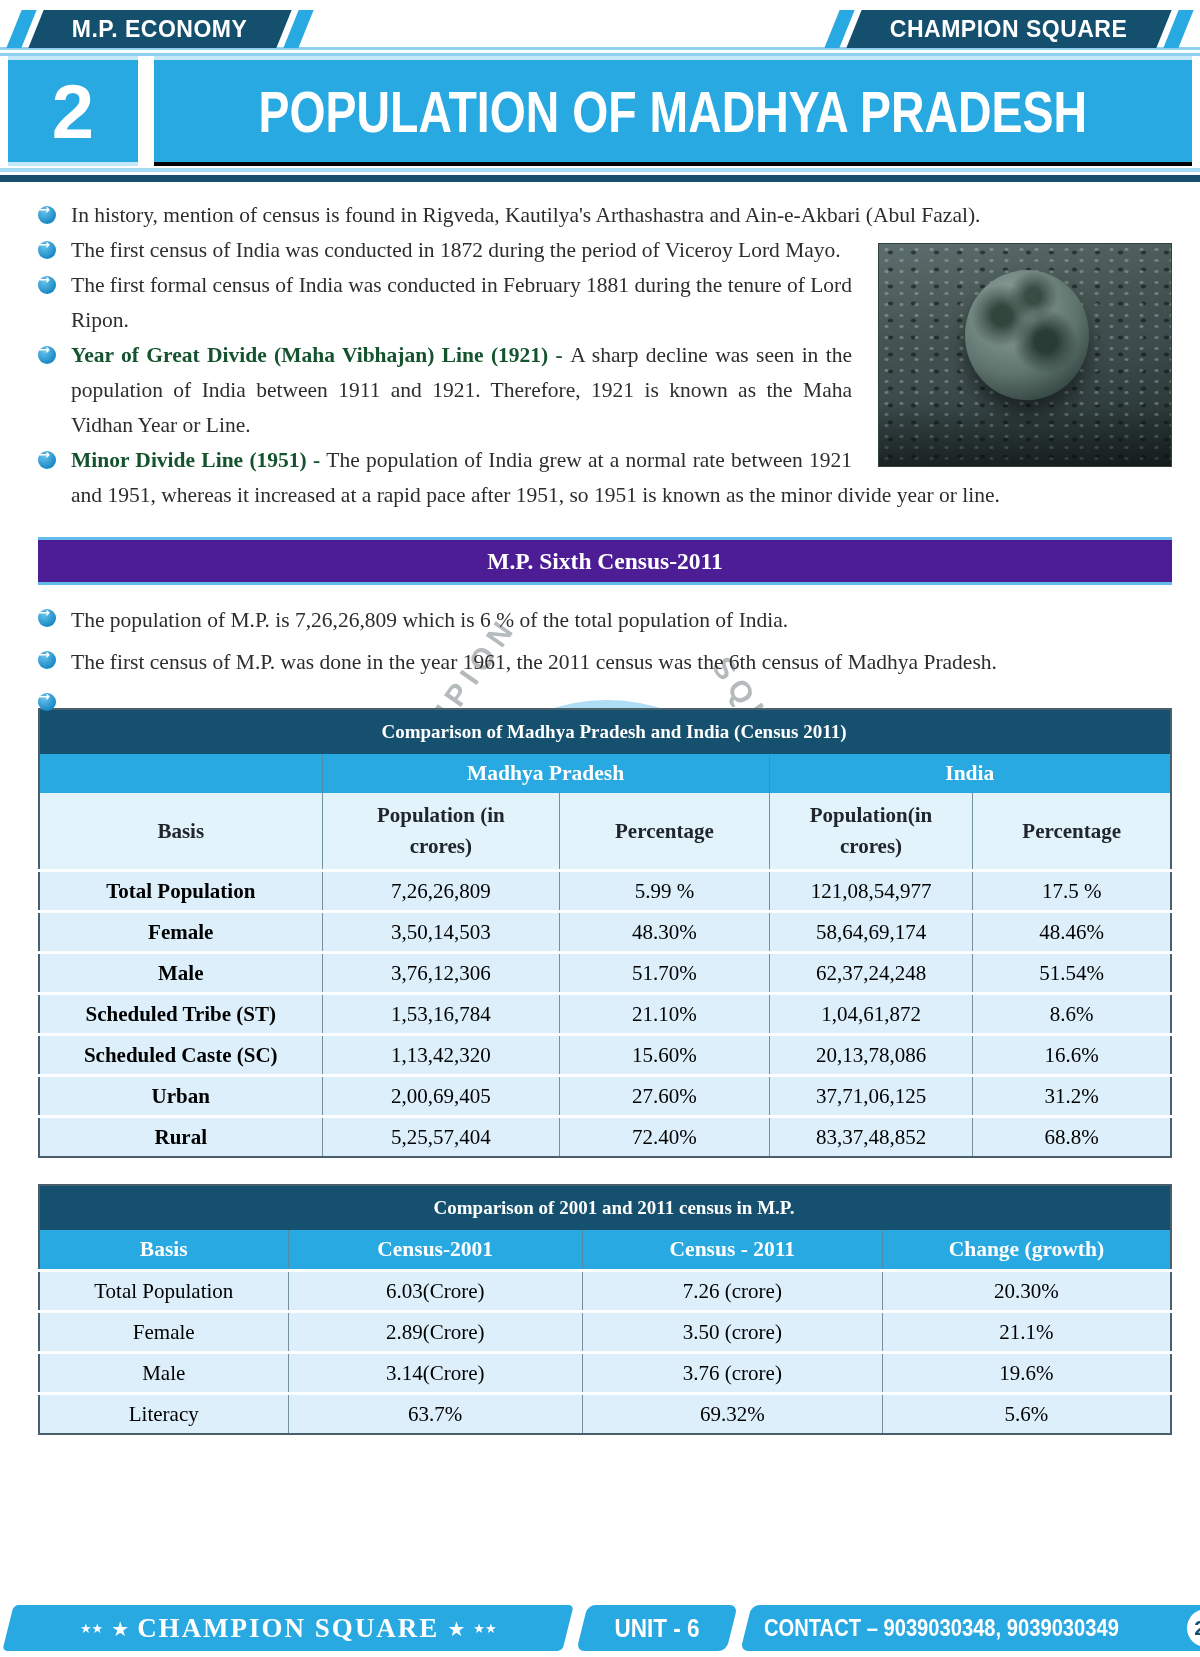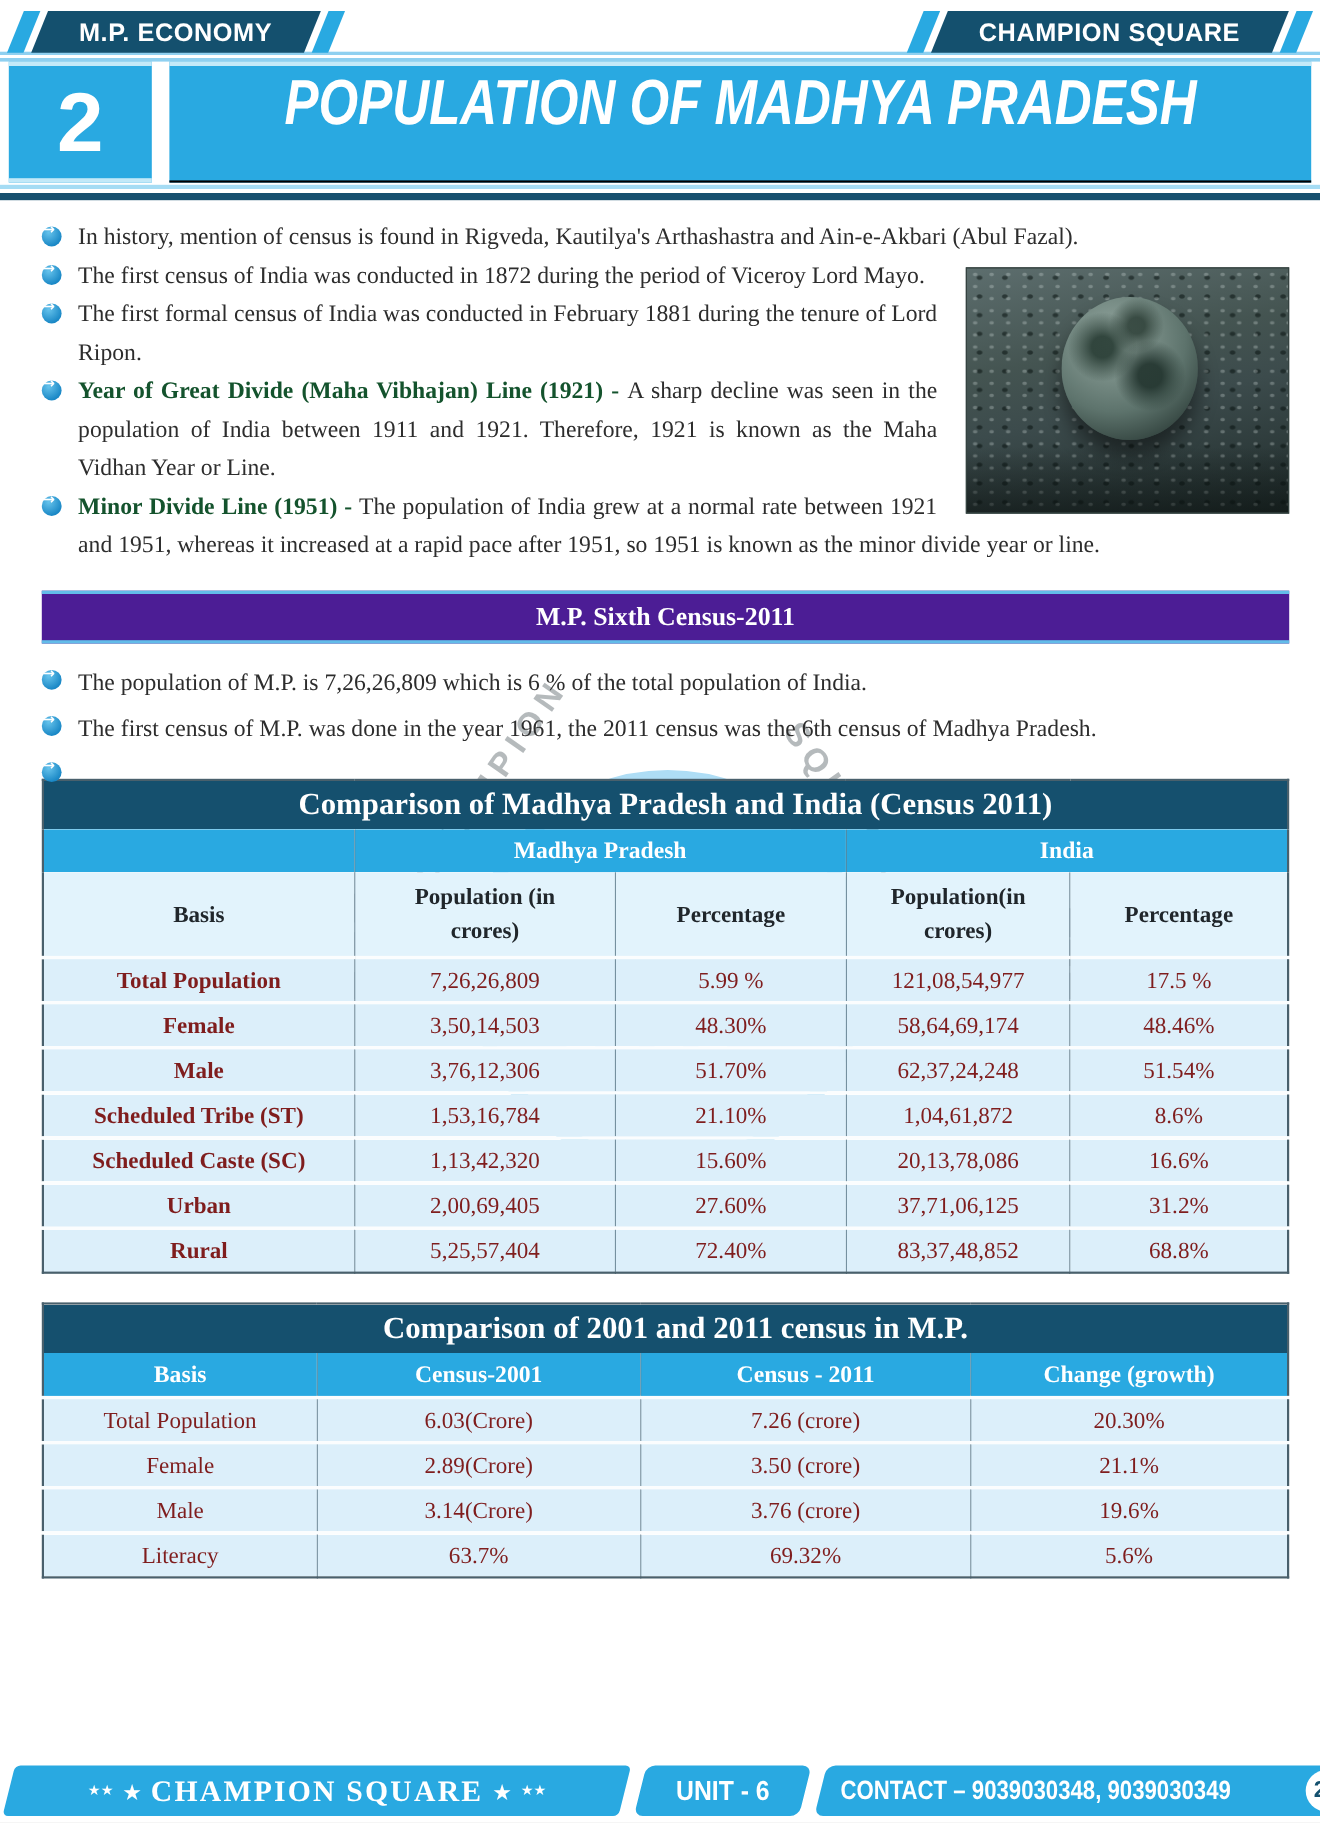--- a/index.html
+++ b/index.html
@@ -16,22 +16,22 @@
   .badge .plate span{transform:skewX(22deg);color:#fff;font-family:"Liberation Sans",sans-serif;
                 font-weight:700;font-size:23px;letter-spacing:.5px;white-space:nowrap;}
 
   
   .rule-top{position:absolute;top:47px;left:0;right:0;height:9px;
       background:linear-gradient(#8FD0F0 0 3px,#fff 3px 6px,#8FD0F0 6px 9px);z-index:1;}
   .banner{position:absolute;top:56px;left:8px;right:8px;height:110px;display:flex;z-index:2;}
   .chapter{width:130px;margin-right:16px;background:#29A9E1;border-top:4px solid #C3E9F8;
       border-bottom:4px solid #C3E9F8;color:#fff;display:flex;align-items:center;justify-content:center;
       font-family:"Liberation Sans",sans-serif;font-weight:700;font-size:76px;}
-  .titlebox{flex:1;background:#29A9E1;border-top:4px solid #C3E9F8;border-bottom:2px solid #000000;
-      display:flex;justify-content:center;font-style:italic;}
+  .titlebox{flex:1;background:#29A9E1;border-top:4px solid #C3E9F8;border-bottom:4px solid #000000;
+      display:flex;align-items:center;justify-content:center;}
   .titlebox span{font-family:"Liberation Sans",sans-serif;font-weight:700;font-size:58px;color:#fff;
       transform:scaleX(.8);letter-spacing:0;white-space:nowrap;}
   .rule-bottom{position:absolute;top:168px;left:0;right:0;height:14px;
       background:linear-gradient(#A5DCF4 0 4px,#fff 4px 7px,#17506F 7px 14px);z-index:1;}
 
   
   .watermark{position:absolute;top:640px;left:50%;transform:translateX(-50%);
       width:760px;height:440px;z-index:0;pointer-events:none;}
   .wm-circle{position:absolute;left:205px;top:60px;width:340px;height:340px;border-radius:50%;
       background:#D3EBF9;border:12px solid #AEDDF5;}
@@ -88,29 +88,29 @@
   .section-bar span{color:#fff;font-weight:700;font-size:23.5px;}
 
   .census-bullets .bullet{line-height:39px;margin-top:3px;}
   .census-bullets{margin-top:16px;}
 
   
   table{width:100%;border-collapse:collapse;table-layout:fixed;}
   .tbl{margin-top:26px;border:2px solid #49606C;}
   .tbl td,.tbl th{border-left:1px solid #75909F;overflow:hidden;}
   .tbl td:first-child,.tbl th:first-child{border-left:none;}
-  .t-title td{background:#15506E;color:#fff;font-weight:700;font-size:28px;text-align:center;
+  .t-title td{background:#15506E;color:#fff;font-weight:700;font-size:19px;text-align:center;
       height:42px;padding-left:19px;}
   .t-group td{background:#29A9E1;color:#fff;font-weight:700;font-size:21.5px;text-align:center;
       height:37px;border-left:1px solid #4E8CA8;}
   .t-head td{background:#E2F3FC;color:#20262b;font-weight:700;font-size:21px;text-align:center;
       padding:7px 26px;line-height:31px;}
   .t-row td{background:#DCEFFA;font-size:21px;text-align:center;height:36px;border-top:3px solid #FBFDFE;}
   .t1-basis{color:#29A3DE;font-weight:700;}
-  .t-row td{color:#7f1d1d;}
+  .t-row td{color:#000000;}
 </style>
 </head>
 <body>
 
 <div class="page">
 
   <div class="badges">
     <div class="badge">
       <div class="tick"></div>
       <div class="plate">

